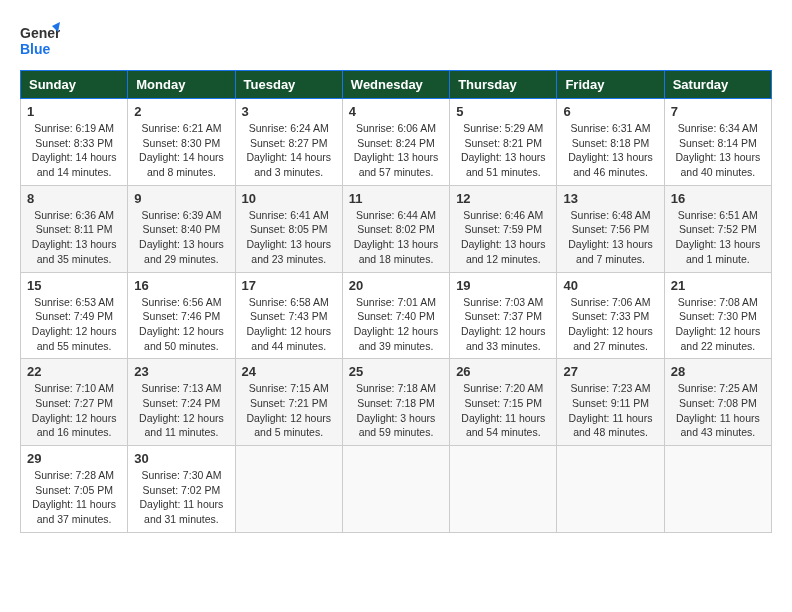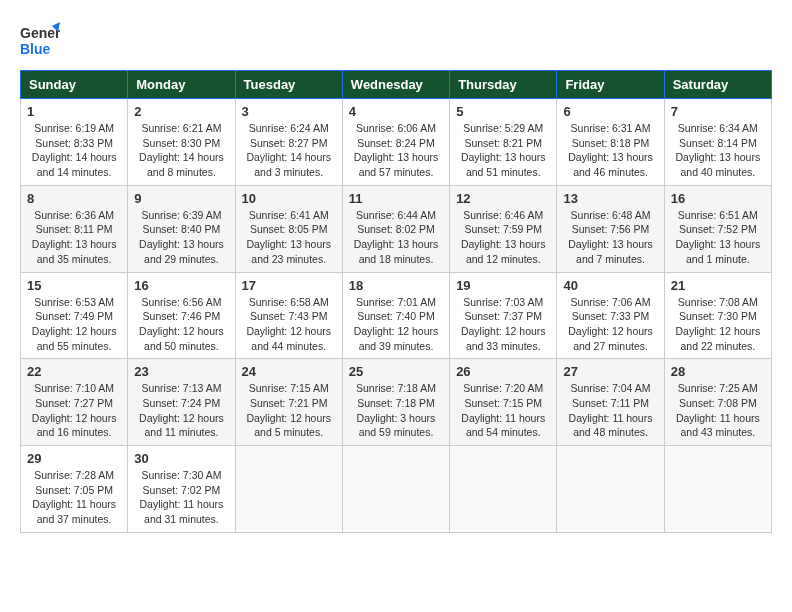--- a/index.html
+++ b/index.html
@@ -238,21 +238,21 @@
       </td>
         <td>
         <span class="day-num">17</span>
         <div class="cell-content">
           <span>Sunrise: 6:58 AM</span><br>
           <span>Sunset: 7:43 PM</span><br>
           <span>Daylight: 12 hours and 44 minutes.</span>
         </div>
       </td>
         <td>
-        <span class="day-num">18</span>
+        <span class="day-num">20</span>
         <div class="cell-content">
           <span>Sunrise: 7:01 AM</span><br>
           <span>Sunset: 7:40 PM</span><br>
           <span>Daylight: 12 hours and 39 minutes.</span>
         </div>
       </td>
         <td>
         <span class="day-num">19</span>
         <div class="cell-content">
           <span>Sunrise: 7:03 AM</span><br>
@@ -314,22 +314,22 @@
         <span class="day-num">26</span>
         <div class="cell-content">
           <span>Sunrise: 7:20 AM</span><br>
           <span>Sunset: 7:15 PM</span><br>
           <span>Daylight: 11 hours and 54 minutes.</span>
         </div>
       </td>
         <td>
         <span class="day-num">27</span>
         <div class="cell-content">
-          <span>Sunrise: 7:04 AM</span><br>
-          <span>Sunset: 7:11 PM</span><br>
+          <span>Sunrise: 7:23 AM</span><br>
+          <span>Sunset: 9:11 PM</span><br>
           <span>Daylight: 11 hours and 48 minutes.</span>
         </div>
       </td>
         <td>
         <span class="day-num">28</span>
         <div class="cell-content">
           <span>Sunrise: 7:25 AM</span><br>
           <span>Sunset: 7:08 PM</span><br>
           <span>Daylight: 11 hours and 43 minutes.</span>
         </div>

